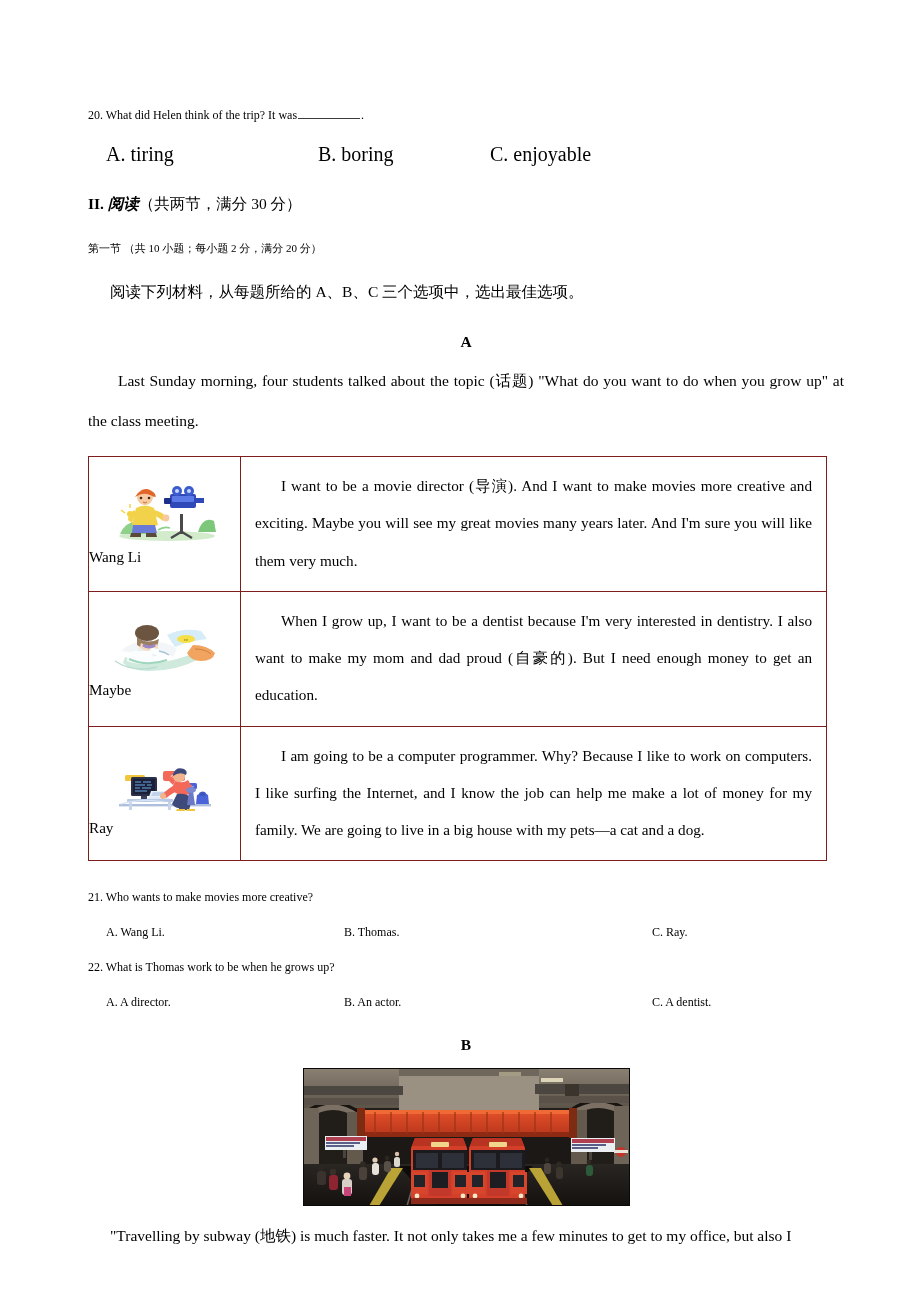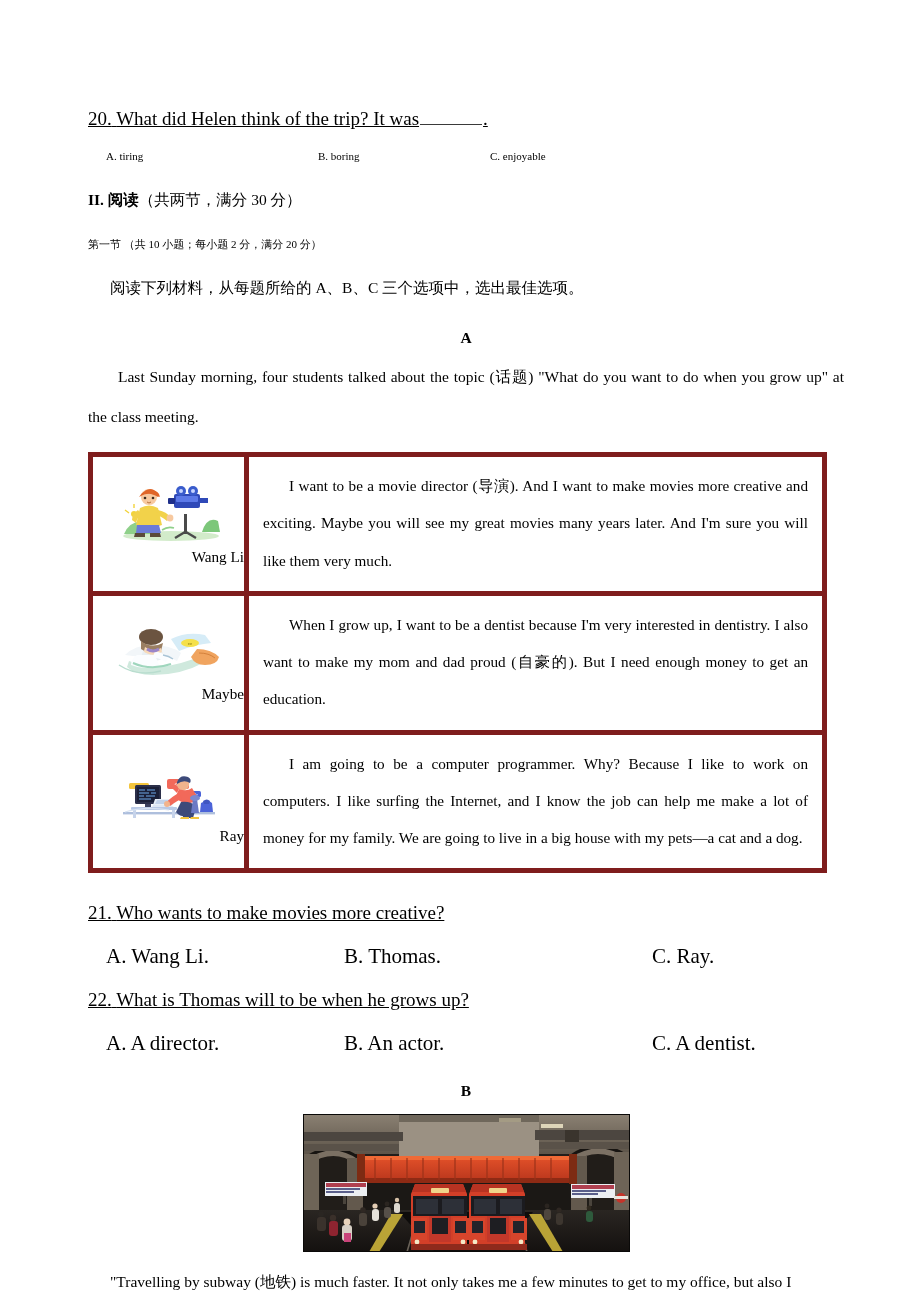--- a/index.html
+++ b/index.html
@@ -24,60 +24,60 @@
   }
   .content {
     position: absolute;
     left: 88px;
     top: 108px;
     width: 756px;
   }
 
   
   .q-line {
-    font-size: 19px;
+    font-size: 12px;
     line-height: 1.0;
     margin: 0 0 0 0;
     white-space: nowrap;
-    text-decoration: underline;
   }
   .blank-ul {
     display: inline-block;
     width: 62px;
     border-bottom: 1px solid #3a3a3a;
     vertical-align: baseline;
     height: 0.85em;
     margin: 0 1px;
   }
 
   .opts {
     display: flex;
-    font-size: 11px;
+    font-size: 20px;
     margin-top: 22px;
     padding-left: 18px;
   }
   .opts .oa { width: 212px; }
   .opts .ob { width: 172px; }
   .opts .oc { width: auto; }
 
-  .opts-wide { display:flex; font-size:21px; margin-top:22px; padding-left:18px; }
+  .opts-wide { display:flex; font-size:12px; margin-top:22px; padding-left:18px; }
   .opts-wide .oa { width: 238px; }
   .opts-wide .ob { width: 308px; }
 
   .section-head {
     font-size: 15.5px;
     margin-top: 28px;
     white-space: nowrap;
   }
   .section-head .rom {
     font-weight: bold;
     letter-spacing: 0;
   }
   .section-head .cn-b {
     font-weight: bold;
+    font-style: italic;
   }
   .sub-head {
     font-size: 11px;
     margin-top: 26px;
     white-space: nowrap;
   }
   .instr {
     font-size: 15.5px;
     margin-top: 26px;
     padding-left: 22px;
@@ -107,27 +107,27 @@
 
   
   .tbl {
     margin-top: 16px;
     width: 739px;
     border-collapse: collapse;
     border: 1.5px solid #000;
     table-layout: fixed;
   }
   .tbl td {
-    border: 5px solid #7f1d1d;
+    border: 1px solid #7f1d1d;
     vertical-align: middle;
     padding: 0;
   }
   .tbl .c-img {
     width: 151px;
-    text-align: right;
+    text-align: left;
     padding: 6px 0 8px 0;
   }
   .tbl .c-txt {
     padding: 10px 14px 12px 14px;
     font-size: 15.2px;
     line-height: 2.45;
     text-align: justify;
     text-justify: inter-word;
   }
   .tbl .c-txt.jt { text-align: justify; }
@@ -324,21 +324,21 @@
       <span>Who wants to make movies more creative?</span>
     </div>
     <div class="opts-wide">
       <span class="oa">A. Wang Li.</span>
       <span class="ob">B. Thomas.</span>
       <span class="oc">C. Ray.</span>
     </div>
 
     <div class="q-line" style="margin-top:21px;">
       <span>22.</span>
-      <span>What is Thomas will to be when he grows up?</span>
+      <span>What is Thomas work to be when he grows up?</span>
     </div>
     <div class="opts-wide">
       <span class="oa">A. A director.</span>
       <span class="ob">B. An actor.</span>
       <span class="oc">C. A dentist.</span>
     </div>
 
     <div class="letter-head-b">B</div>
 
     <div class="photo-wrap">

